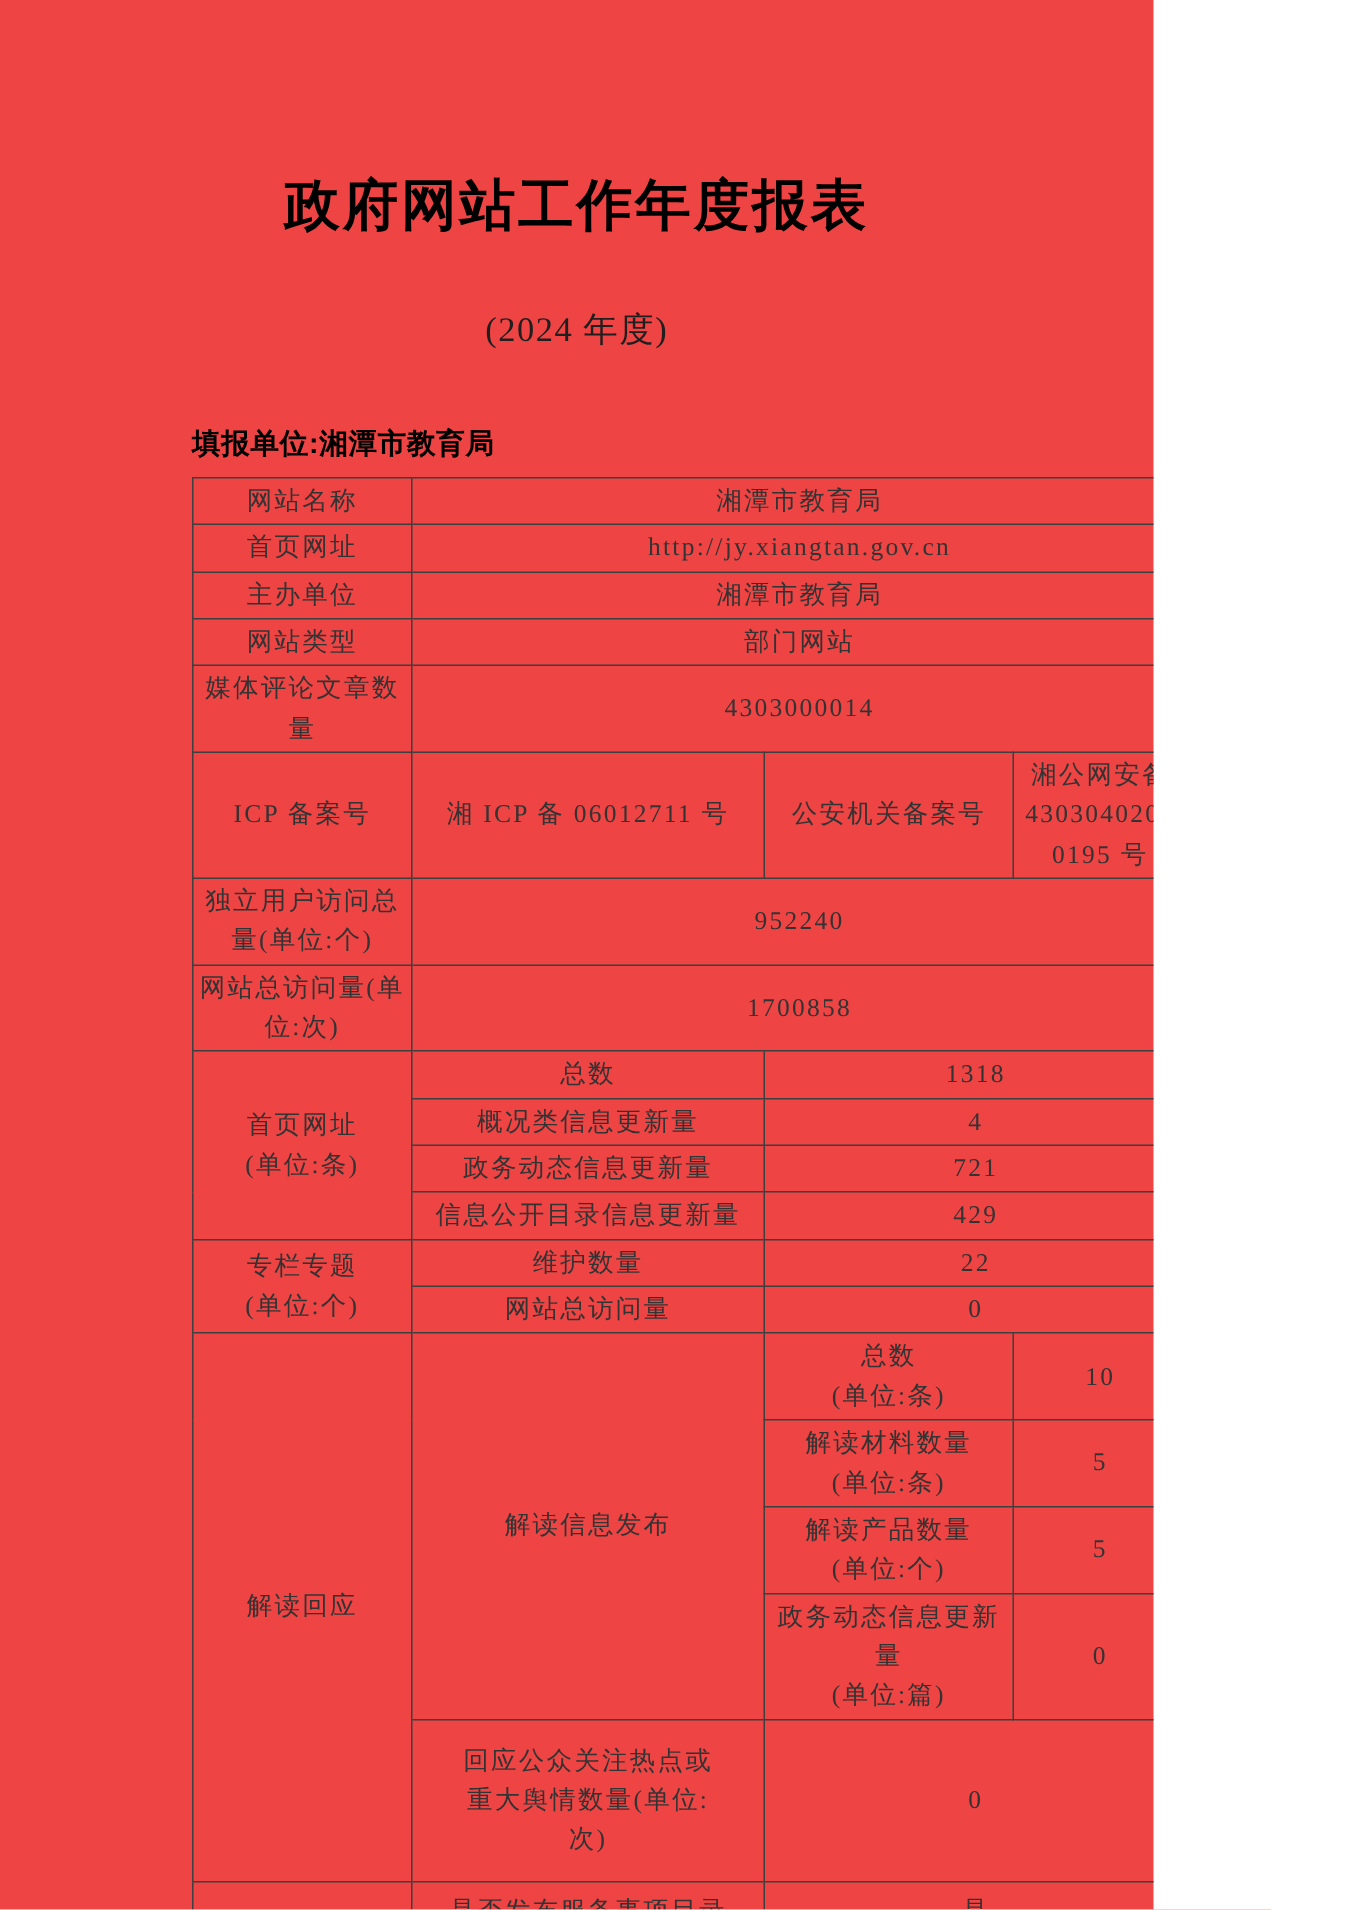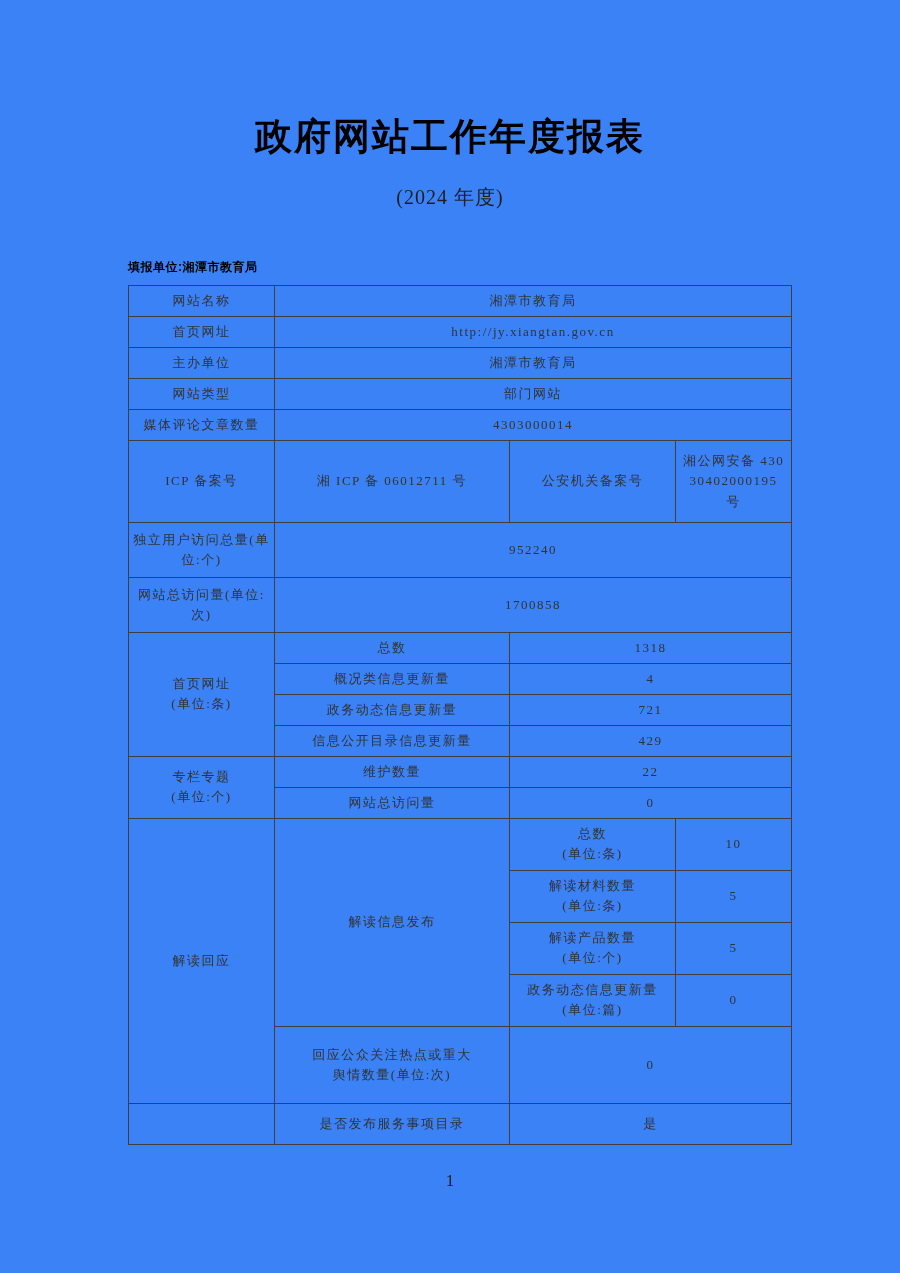--- a/index.html
+++ b/index.html
@@ -1,61 +1,61 @@
 <!DOCTYPE html>
 <html><head>
 <meta charset="utf-8">
 <style>
   * { margin: 0; padding: 0; box-sizing: border-box; }
   html, body { background: #ffffff; }
   .page {
-    width: 900px;
+    width: 769px;
     height: 1273px;
-    background: #3b82f6;
+    background: #ef4444;
     position: relative;
     overflow: hidden;
     font-family: "Liberation Serif", "DejaVu Serif", serif;
     color: #333333;
   }
   .doc-title {
     padding-top: 112px;
     text-align: center;
     font-family: "Liberation Sans", "DejaVu Sans", sans-serif;
     font-weight: bold;
     font-size: 37px;
     line-height: 1.35;
     color: #000000;
     letter-spacing: 2px;
   }
   .doc-subtitle {
-    margin-top: 22px;
-    text-align: center;
-    font-size: 20px;
+    margin-top: 42px;
+    text-align: center;
+    font-size: 23px;
     color: #1f1f1f;
     letter-spacing: 1px;
   }
   .reporting-unit {
     margin: 48px 0 0 128px;
     font-family: "Liberation Sans", "DejaVu Sans", sans-serif;
     font-weight: bold;
-    font-size: 12px;
+    font-size: 19px;
     color: #000000;
     letter-spacing: 0.5px;
   }
   table.report {
     border-collapse: collapse;
     table-layout: fixed;
     width: 663px;
     margin: 9px 0 0 128px;
   }
   table.report td {
     border: 1px solid #3f3f3f;
     text-align: center;
     vertical-align: middle;
-    font-size: 13px;
+    font-size: 17px;
     line-height: 1.55;
     letter-spacing: 1.5px;
     padding: 2px 4px;
     color: #333333;
   }
   tr.r-std  { height: 31px; }
   tr.r-icp  { height: 82px; }
   tr.r-two  { height: 55px; }
   tr.r-int  { height: 52px; }
   tr.r-hot  { height: 77px; }

